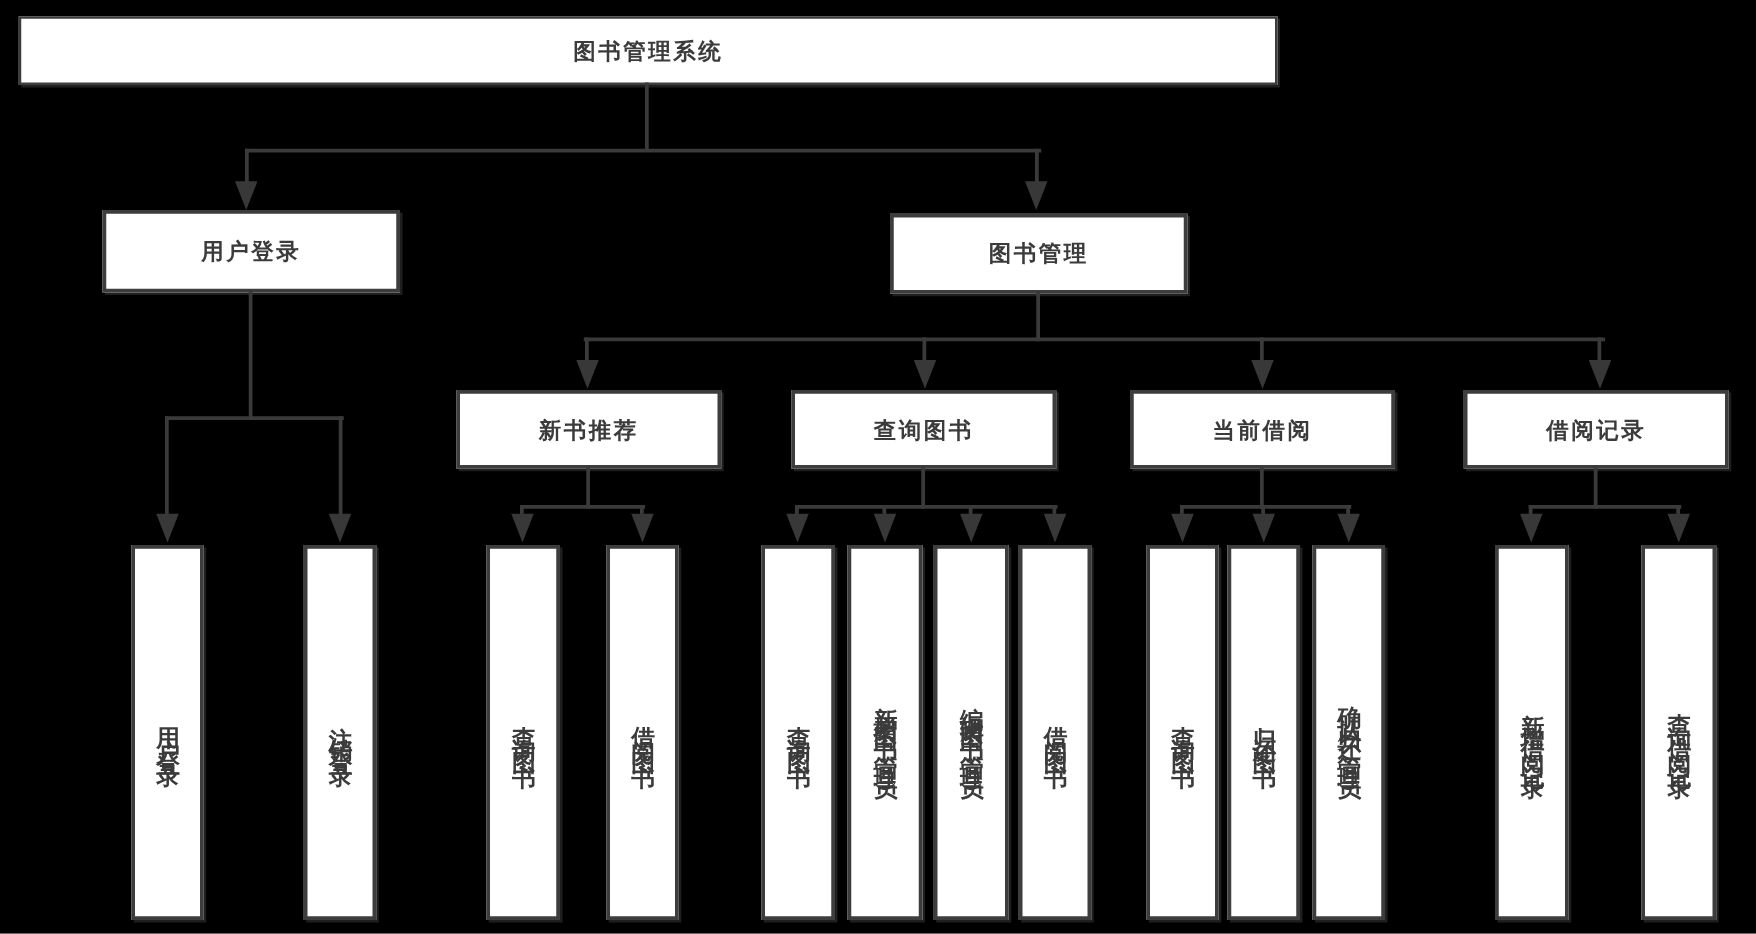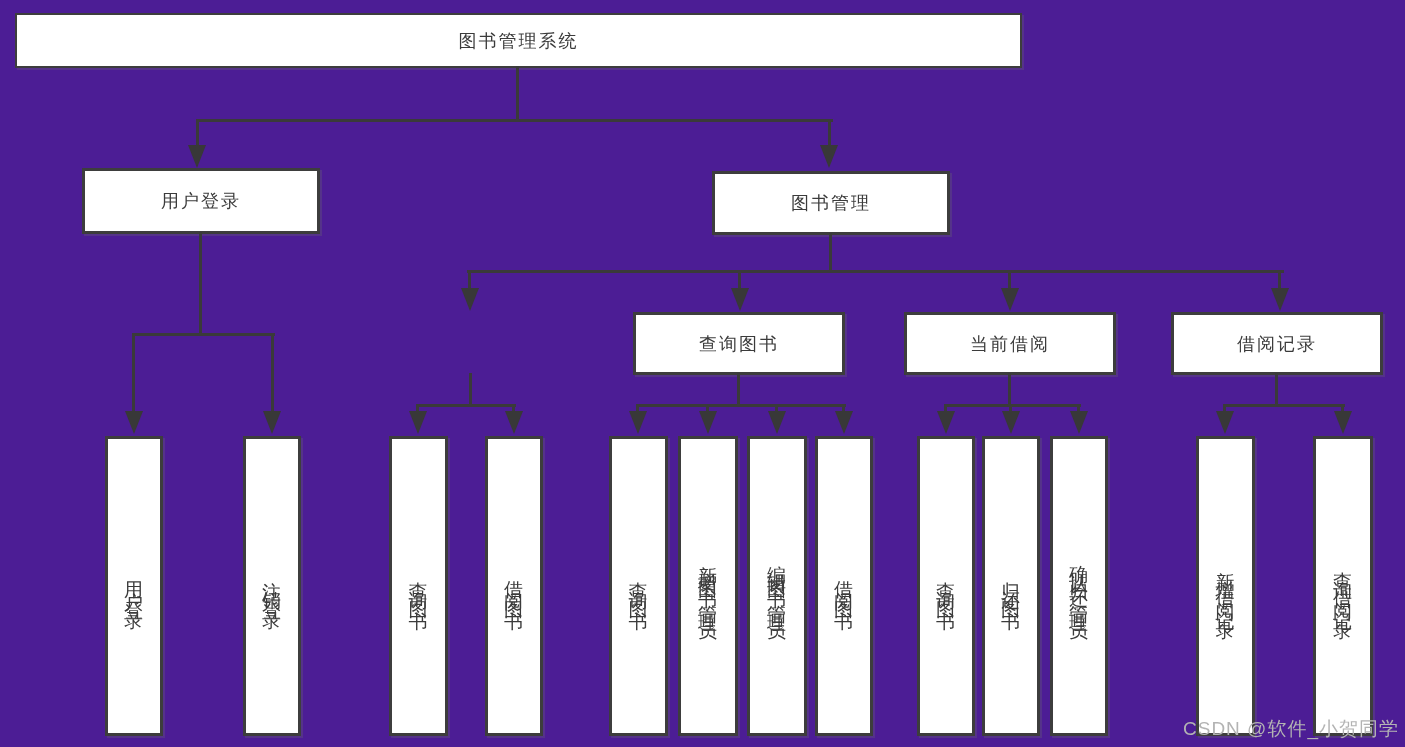--- a/index.html
+++ b/index.html
@@ -1,18 +1,18 @@
 <!DOCTYPE html>
 <html><head>
 <meta charset="utf-8">
 <style>
   html, body { margin:0; padding:0; background:#ffffff; }
   .canvas {
-    position:relative; width:1405px; height:747px; background:#4c1d95;
-    font-family:"Liberation Sans", sans-serif; color:#3b3b3b; overflow:hidden;
+    position:relative; width:1405px; height:747px; background:#000000;
+    font-family:"Liberation Sans", sans-serif; color:#3b3b3b; overflow:hidden;font-weight:bold;
   }
   .box {
     position:absolute; background:#ffffff; border:3px solid #3d3d3d;
     box-sizing:border-box; display:flex; align-items:center; justify-content:center;
     box-shadow:2px 2px 0 rgba(110,110,110,0.28);
   }
   .box.root { border-width:2px; }
   .hlbl { font-size:18px; letter-spacing:2px; white-space:nowrap; }
   .vlbl {
     writing-mode:vertical-rl; text-orientation:mixed;
@@ -65,20 +65,23 @@
   <div class="hline" style="left:467px;top:270px;width:817px;"></div>
   <div class="vline" style="left:468px;top:270px;height:20px;"></div>
   <div class="arrow" style="left:461px;top:288px;"></div>
   <div class="vline" style="left:738px;top:270px;height:20px;"></div>
   <div class="arrow" style="left:731px;top:288px;"></div>
   <div class="vline" style="left:1008px;top:270px;height:20px;"></div>
   <div class="arrow" style="left:1001px;top:288px;"></div>
   <div class="vline" style="left:1278px;top:270px;height:20px;"></div>
   <div class="arrow" style="left:1271px;top:288px;"></div>
 
+  <div class="box" style="left:365px;top:312px;width:212px;height:63px;">
+    <span class="hlbl">新书推荐</span>
+  </div>
   <div class="box" style="left:633px;top:312px;width:212px;height:63px;">
     <span class="hlbl">查询图书</span>
   </div>
   <div class="box" style="left:904px;top:312px;width:212px;height:63px;justify-content:center;">
     <span class="hlbl">当前借阅</span>
   </div>
   <div class="box" style="left:1171px;top:312px;width:212px;height:63px;">
     <span class="hlbl">借阅记录</span>
   </div>
 
@@ -153,15 +156,14 @@
     <span class="vlbl long">确认归还（管理员）</span>
   </div>
 
   <div class="box" style="left:1196px;top:436px;width:59px;height:300px;">
     <span class="vlbl">新增借阅记录</span>
   </div>
   <div class="box" style="left:1313px;top:436px;width:60px;height:300px;">
     <span class="vlbl">查询借阅记录</span>
   </div>
 
-  <div class="watermark">CSDN @软件_小贺同学</div>
 
 </div>
 
 </body></html>

